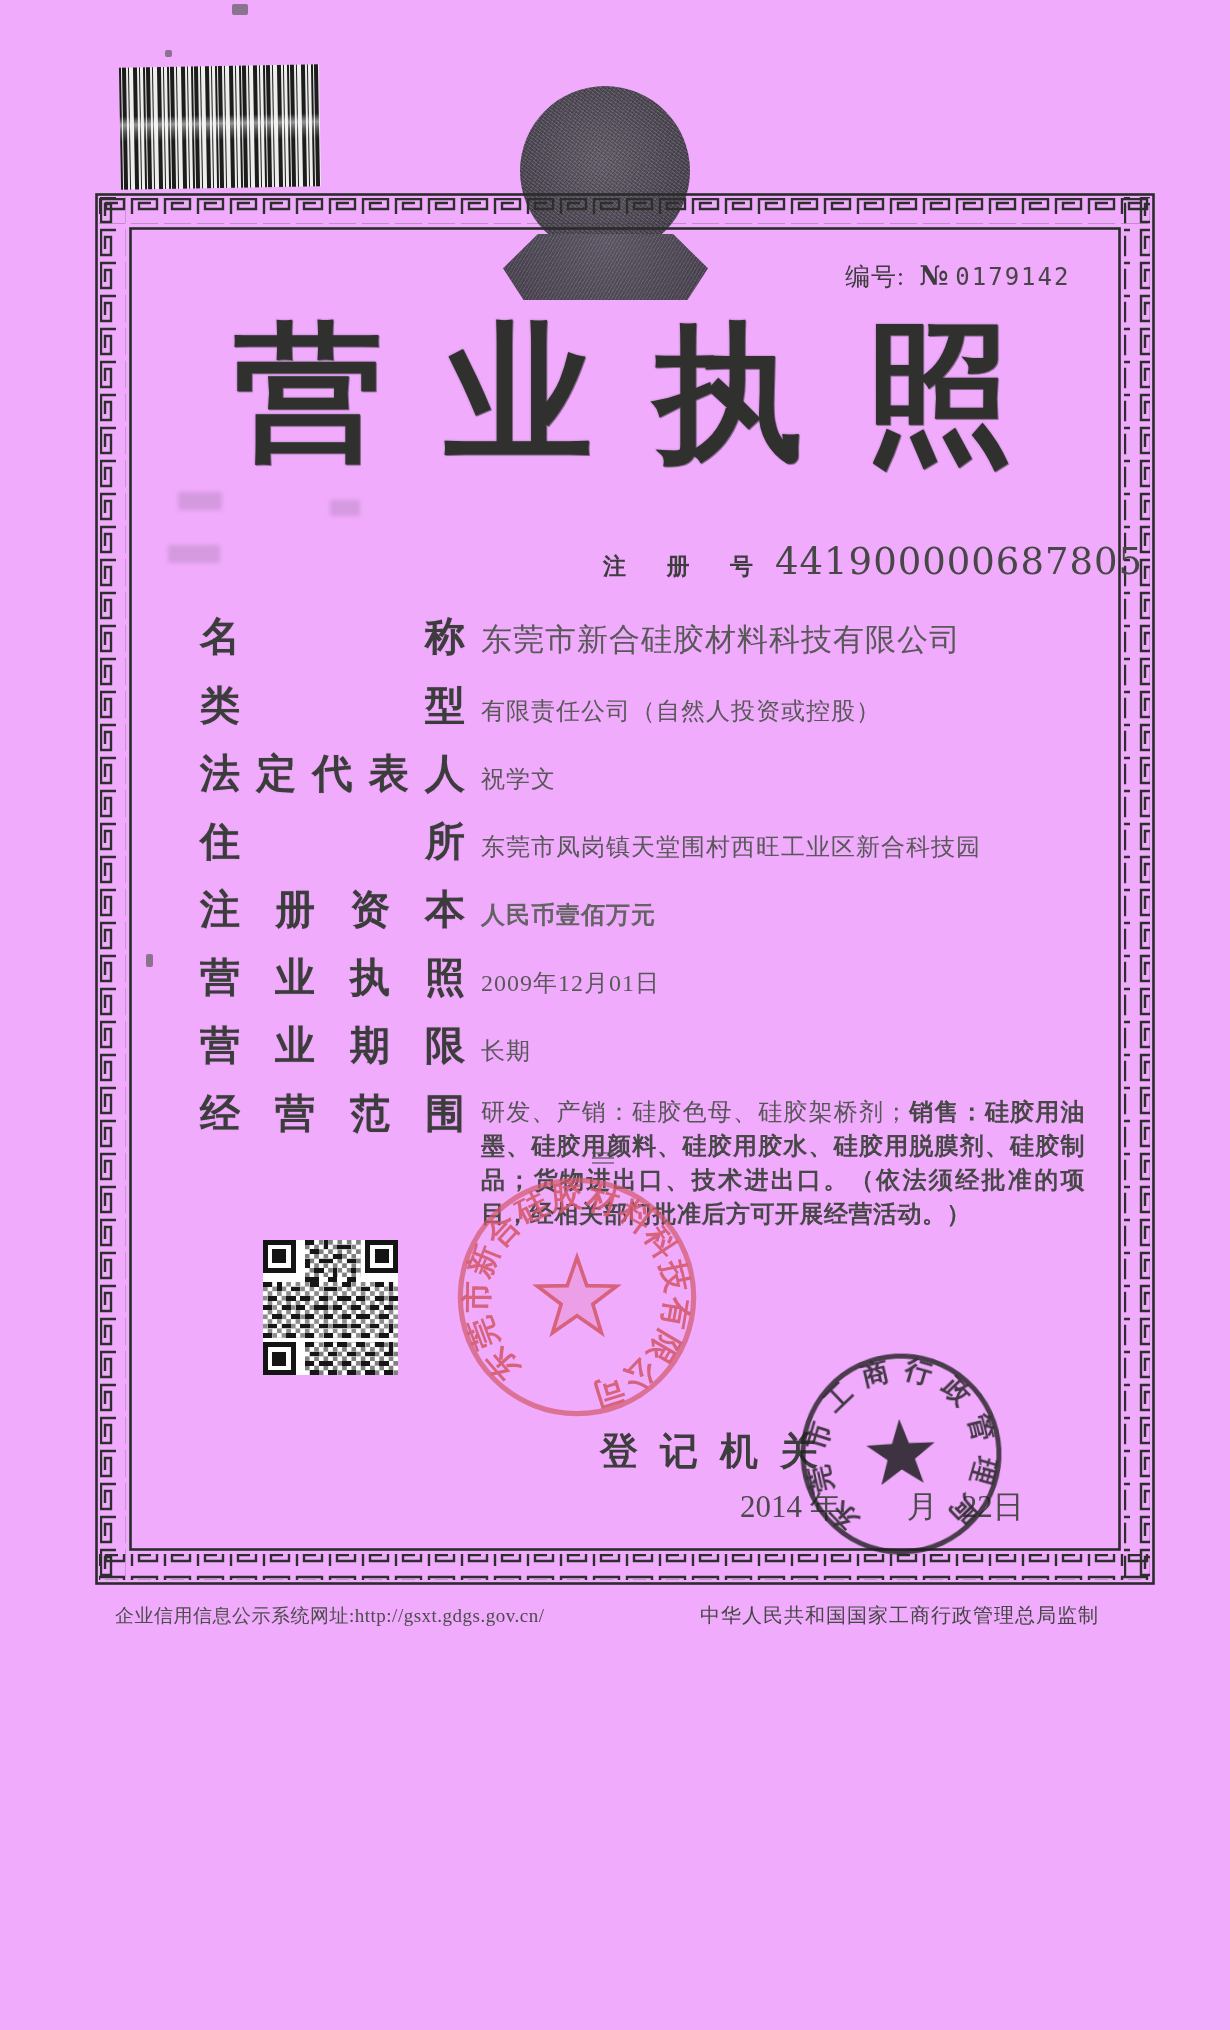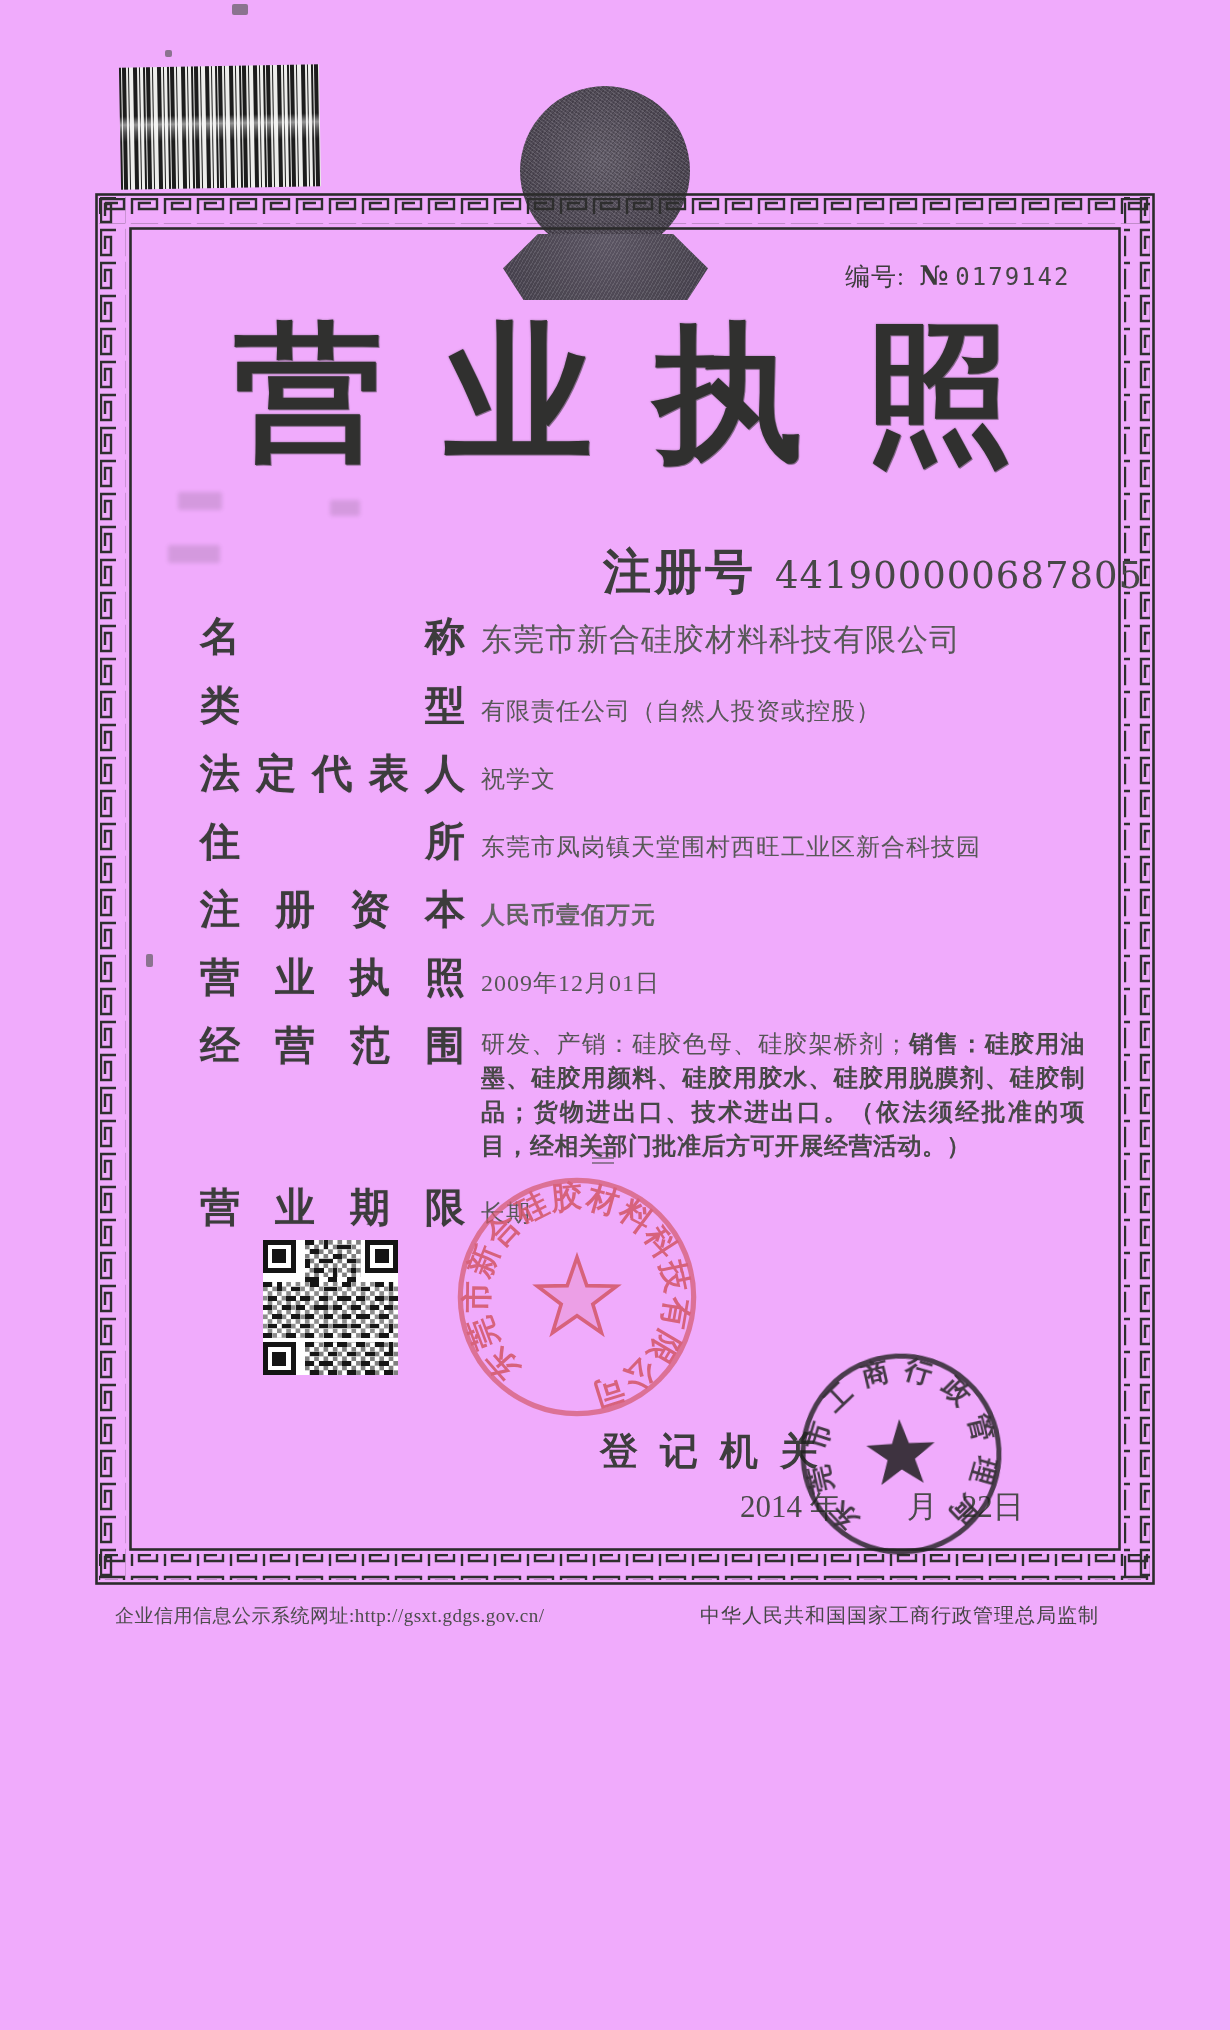--- a/index.html
+++ b/index.html
@@ -35,21 +35,21 @@
   .serial .digits{font-family:"DejaVu Sans Mono",monospace;font-size:24px;letter-spacing:2px;color:#454545;}
 
   
   .title{position:absolute;left:95px;top:312px;width:1060px;text-align:center;
     font-family:"Liberation Sans",sans-serif;font-weight:900;font-size:148px;line-height:1.1;
     letter-spacing:.42em;padding-left:.2em;color:#30302f;
     text-shadow:1px 1px 0 rgba(60,60,60,.55), 0 0 2px rgba(45,45,45,.5);}
 
   
   .regno{position:absolute;left:603px;top:540px;display:flex;align-items:baseline;white-space:nowrap;}
-  .regno .lab{width:150px;font-family:"Liberation Sans",sans-serif;font-weight:600;font-size:48px;
+  .regno .lab{width:150px;font-family:"Liberation Sans",sans-serif;font-weight:600;font-size:23px;
     color:#3d3d3d;text-align:justify;text-align-last:justify;}
   .regno .val{margin-left:22px;font-family:"DejaVu Serif",serif;font-size:37px;color:#474747;letter-spacing:1px;}
 
   
   .rows{position:absolute;left:200px;top:612px;width:885px;}
   .row{display:flex;align-items:baseline;margin-bottom:20px;}
   .row.scope{align-items:flex-start;}
   .flab{flex:0 0 265px;font-family:Liberation Sans, sans-serif;font-weight:600;font-size:40px;line-height:48px;
     color:#3c3c3c;text-align:justify;text-align-last:justify;text-shadow:0 0 1px rgba(50,50,50,.35);}
   .fval{margin-left:16px;font-size:24px;color:#585858;letter-spacing:1px;white-space:nowrap;}
@@ -150,29 +150,29 @@
       <div class="fval">东莞市凤岗镇天堂围村西旺工业区新合科技园</div>
     </div>
     <div class="row">
       <div class="flab">注册资本</div>
       <div class="fval capital">人民币壹佰万元</div>
     </div>
     <div class="row">
       <div class="flab">营业执照</div>
       <div class="fval">2009年12月01日</div>
     </div>
+    <div class="row">
+      <div class="flab">营业期限</div>
+      <div class="fval">长期</div>
+    </div>
     <div class="row scope">
       <div class="flab">经营范围</div>
       <div class="scope-text">
         <span>研发、产销：硅胶色母、硅胶架桥剂；</span><span class="b">销售：硅胶用油墨、硅胶用颜料、硅胶用胶水、硅胶用脱膜剂、硅胶制品；货物进出口、技术进出口。（依法须经批准的项目，经相关部门批准后方可开展经营活动。）</span>
       </div>
-    </div>
-    <div class="row">
-      <div class="flab">营业期限</div>
-      <div class="fval">长期</div>
     </div>
   </div>
 
   <svg class="qr" viewBox="0 0 29 29" shape-rendering="crispEdges">
     <defs>
       <pattern id="qrp" width="2" height="2" patternUnits="userSpaceOnUse">
         <rect width="1" height="1" fill="#181818"></rect>
           <rect x="1" y="1" width="1" height="1" fill="#181818"></rect>
       </pattern>
     </defs>

